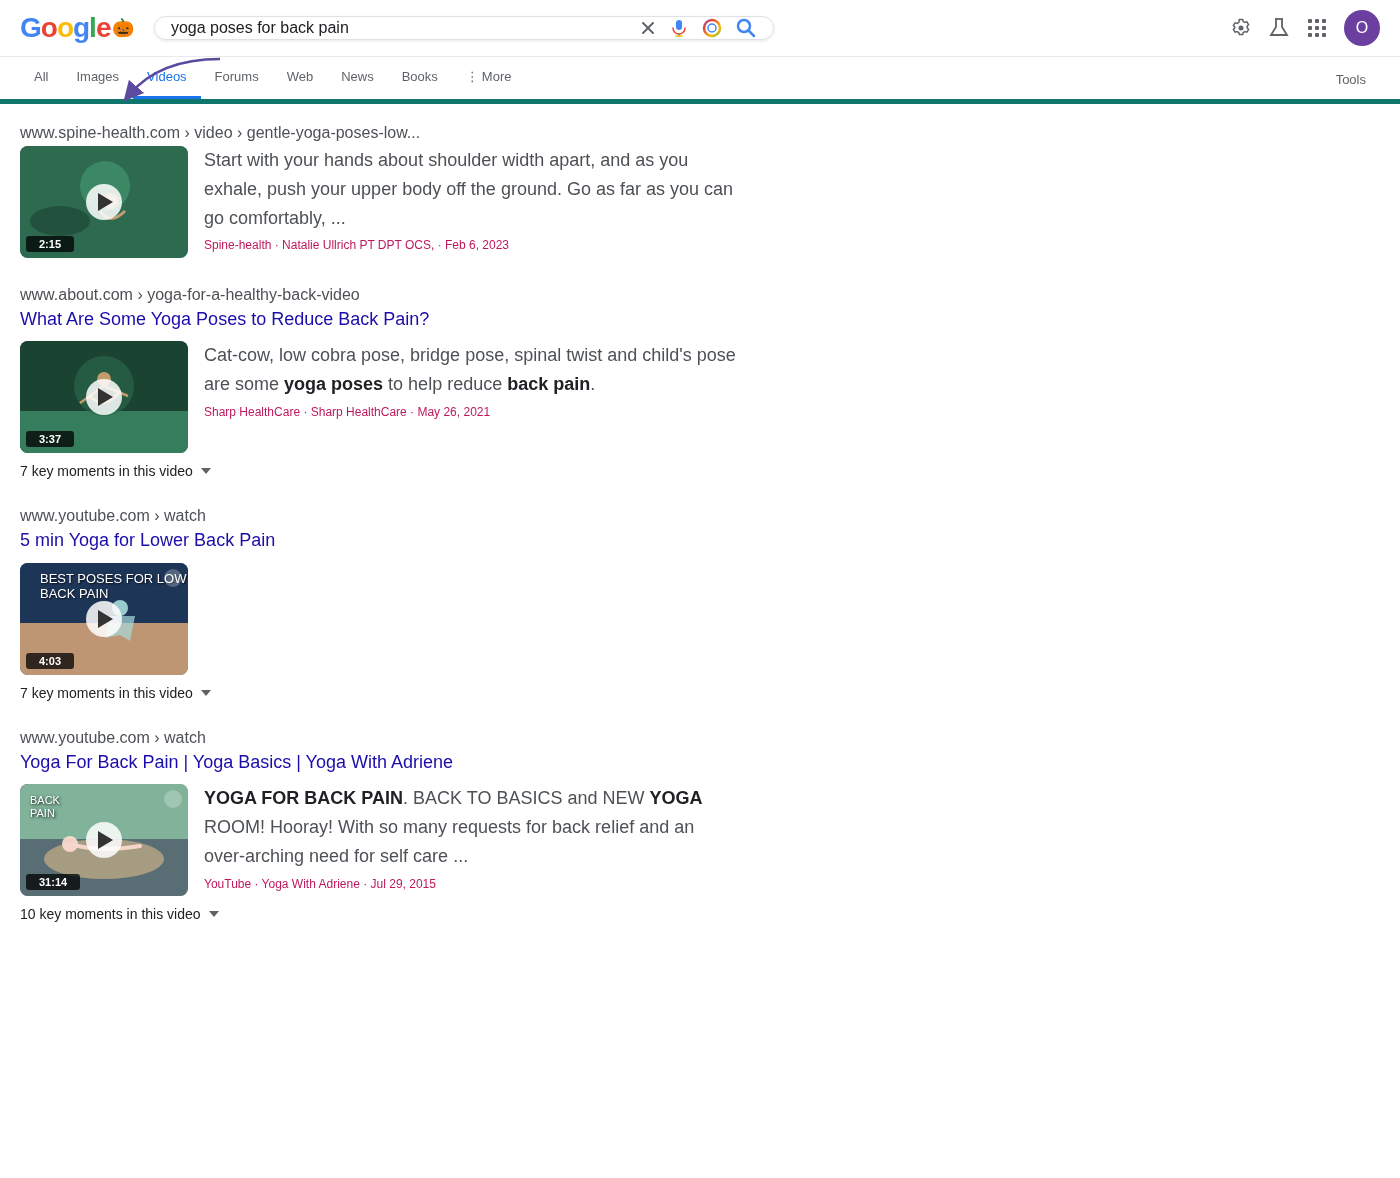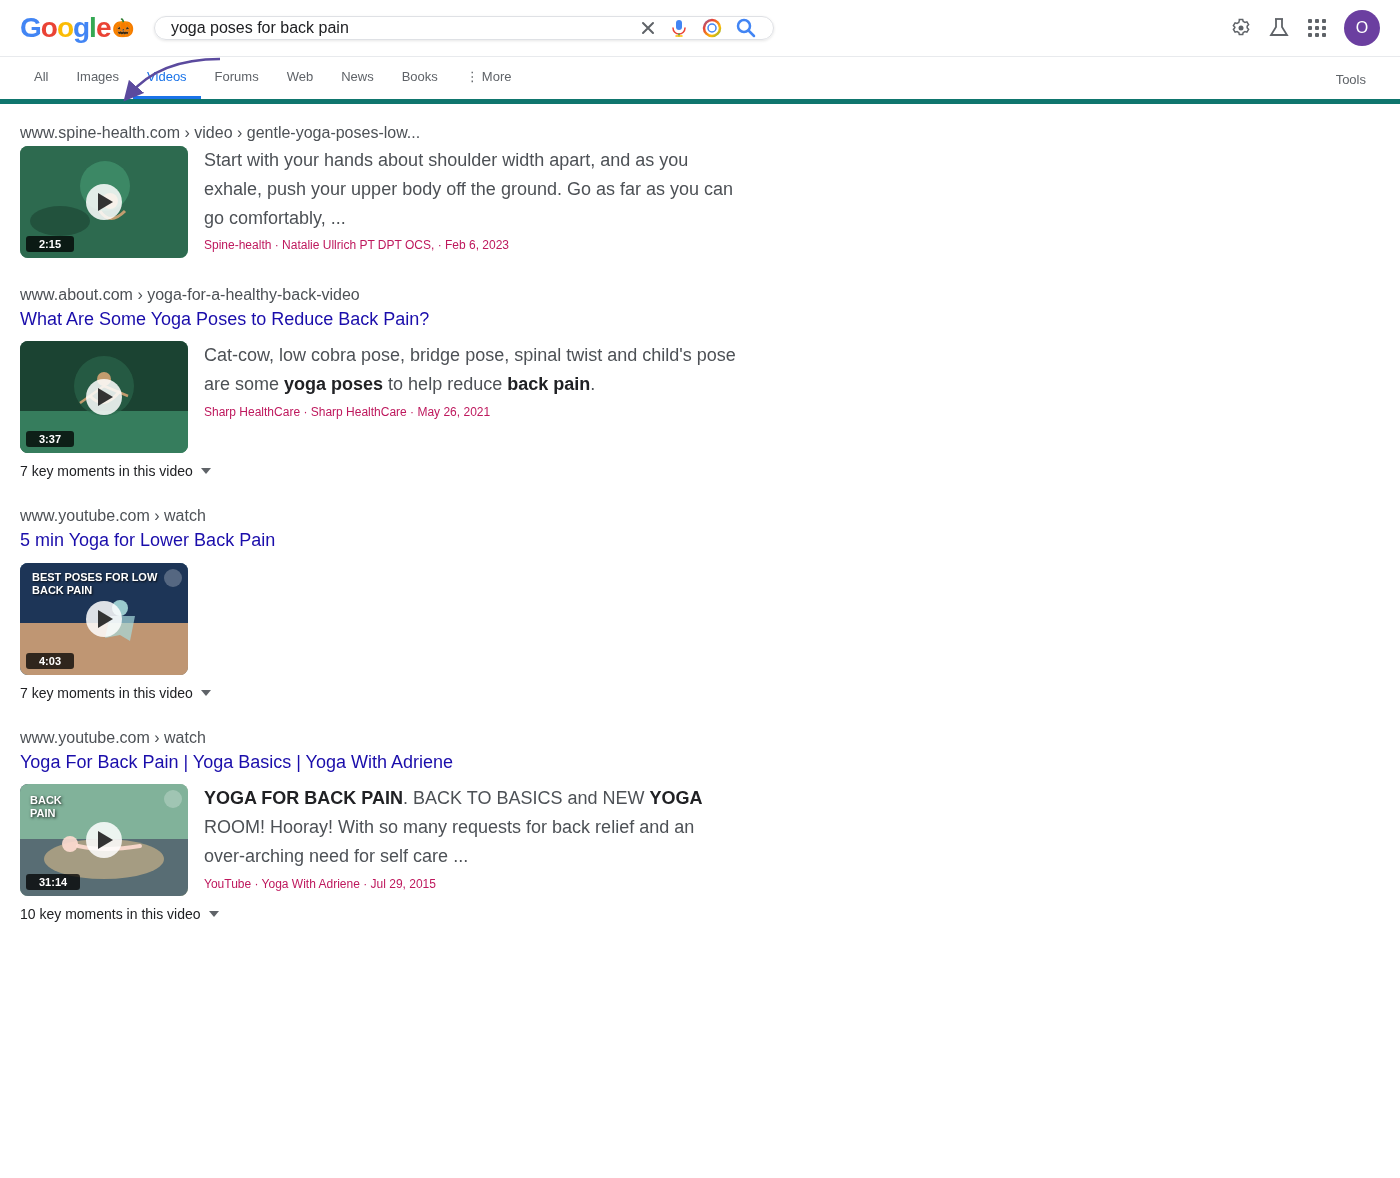--- a/index.html
+++ b/index.html
@@ -51,21 +51,21 @@
 
     .key-moments { display: flex; align-items: center; gap: 8px; margin-top: 10px; font-size: 14px; color: #202124; cursor: pointer; }
     .chevron-down { width: 0; height: 0; border-left: 5px solid transparent; border-right: 5px solid transparent; border-top: 6px solid #5f6368; }
 
     
     .thumb-1 { background: linear-gradient(135deg, #2d6a4f 0%, #95d5b2 100%); }
     .thumb-2 { background: linear-gradient(135deg, #1b4332 0%, #52b788 100%); }
     .thumb-3 { background: linear-gradient(135deg, #1d3557 0%, #457b9d 40%, #f4a261 100%); }
     .thumb-4 { background: linear-gradient(135deg, #3d405b 0%, #81b29a 50%, #f2cc8f 100%); }
 
-    .thumb-text { position: absolute; top: 8px; left: 12px; font-size: 11px; font-weight: bold; color: white; text-transform: uppercase; line-height: 1.2; text-shadow: 1px 1px 2px rgba(0,0,0,0.8); }
+    .thumb-text { position: absolute; top: 8px; left: 20px; font-size: 13px; font-weight: normal; color: white; text-transform: uppercase; line-height: 1.2; text-shadow: 1px 1px 2px rgba(0,0,0,0.8); }
 
     
     .heart { color: #e63946; }
   </style>
 </head>
 <body>
 
 <div class="header">
   <div class="logo">
     <span class="logo-g">G</span>
@@ -274,21 +274,21 @@
       <div class="video-thumb thumb-4">
         <div class="video-thumb-inner">
           <svg width="168" height="112" viewBox="0 0 168 112" style="position:absolute;top:0;left:0;">
             <rect width="168" height="112" fill="#81b29a"></rect>
             <rect x="0" y="55" width="168" height="57" fill="#3d405b" opacity="0.6"></rect>
             <ellipse cx="84" cy="75" rx="60" ry="20" fill="#f2cc8f" opacity="0.5"></ellipse>
 
             <circle cx="50" cy="60" r="8" fill="#ffddd2" opacity="0.9"></circle>
             <path d="M58 62 Q84 68 120 62" stroke="#ffddd2" stroke-width="4" fill="none" opacity="0.9" stroke-linecap="round"></path>
           </svg>
-          <div class="thumb-text" style="font-size:11px;font-weight:bold;color:white;position:absolute;top:10px;left:10px;text-shadow:1px 1px 3px rgba(0,0,0,0.9);">Back<br>Pain</div>
+          <div class="thumb-text" style="font-size:11px;font-weight:normal;color:white;position:absolute;top:10px;left:10px;text-shadow:1px 1px 3px rgba(0,0,0,0.9);">Back<br>Pain</div>
           <div style="position:absolute;top:6px;right:6px;width:18px;height:18px;background:rgba(255,255,255,0.25);border-radius:50%;z-index:3;"></div>
           <div class="play-btn" style="position:relative;z-index:2;">
             <div class="play-triangle"></div>
           </div>
           <div class="video-duration">31:14</div>
         </div>
       </div>
       <div class="result-text">
         <div class="result-snippet">
           <b>YOGA FOR BACK PAIN</b>. BACK TO BASICS and NEW <b>YOGA</b> ROOM! Hooray! With so many requests for back relief and an over-arching need for self care ...

